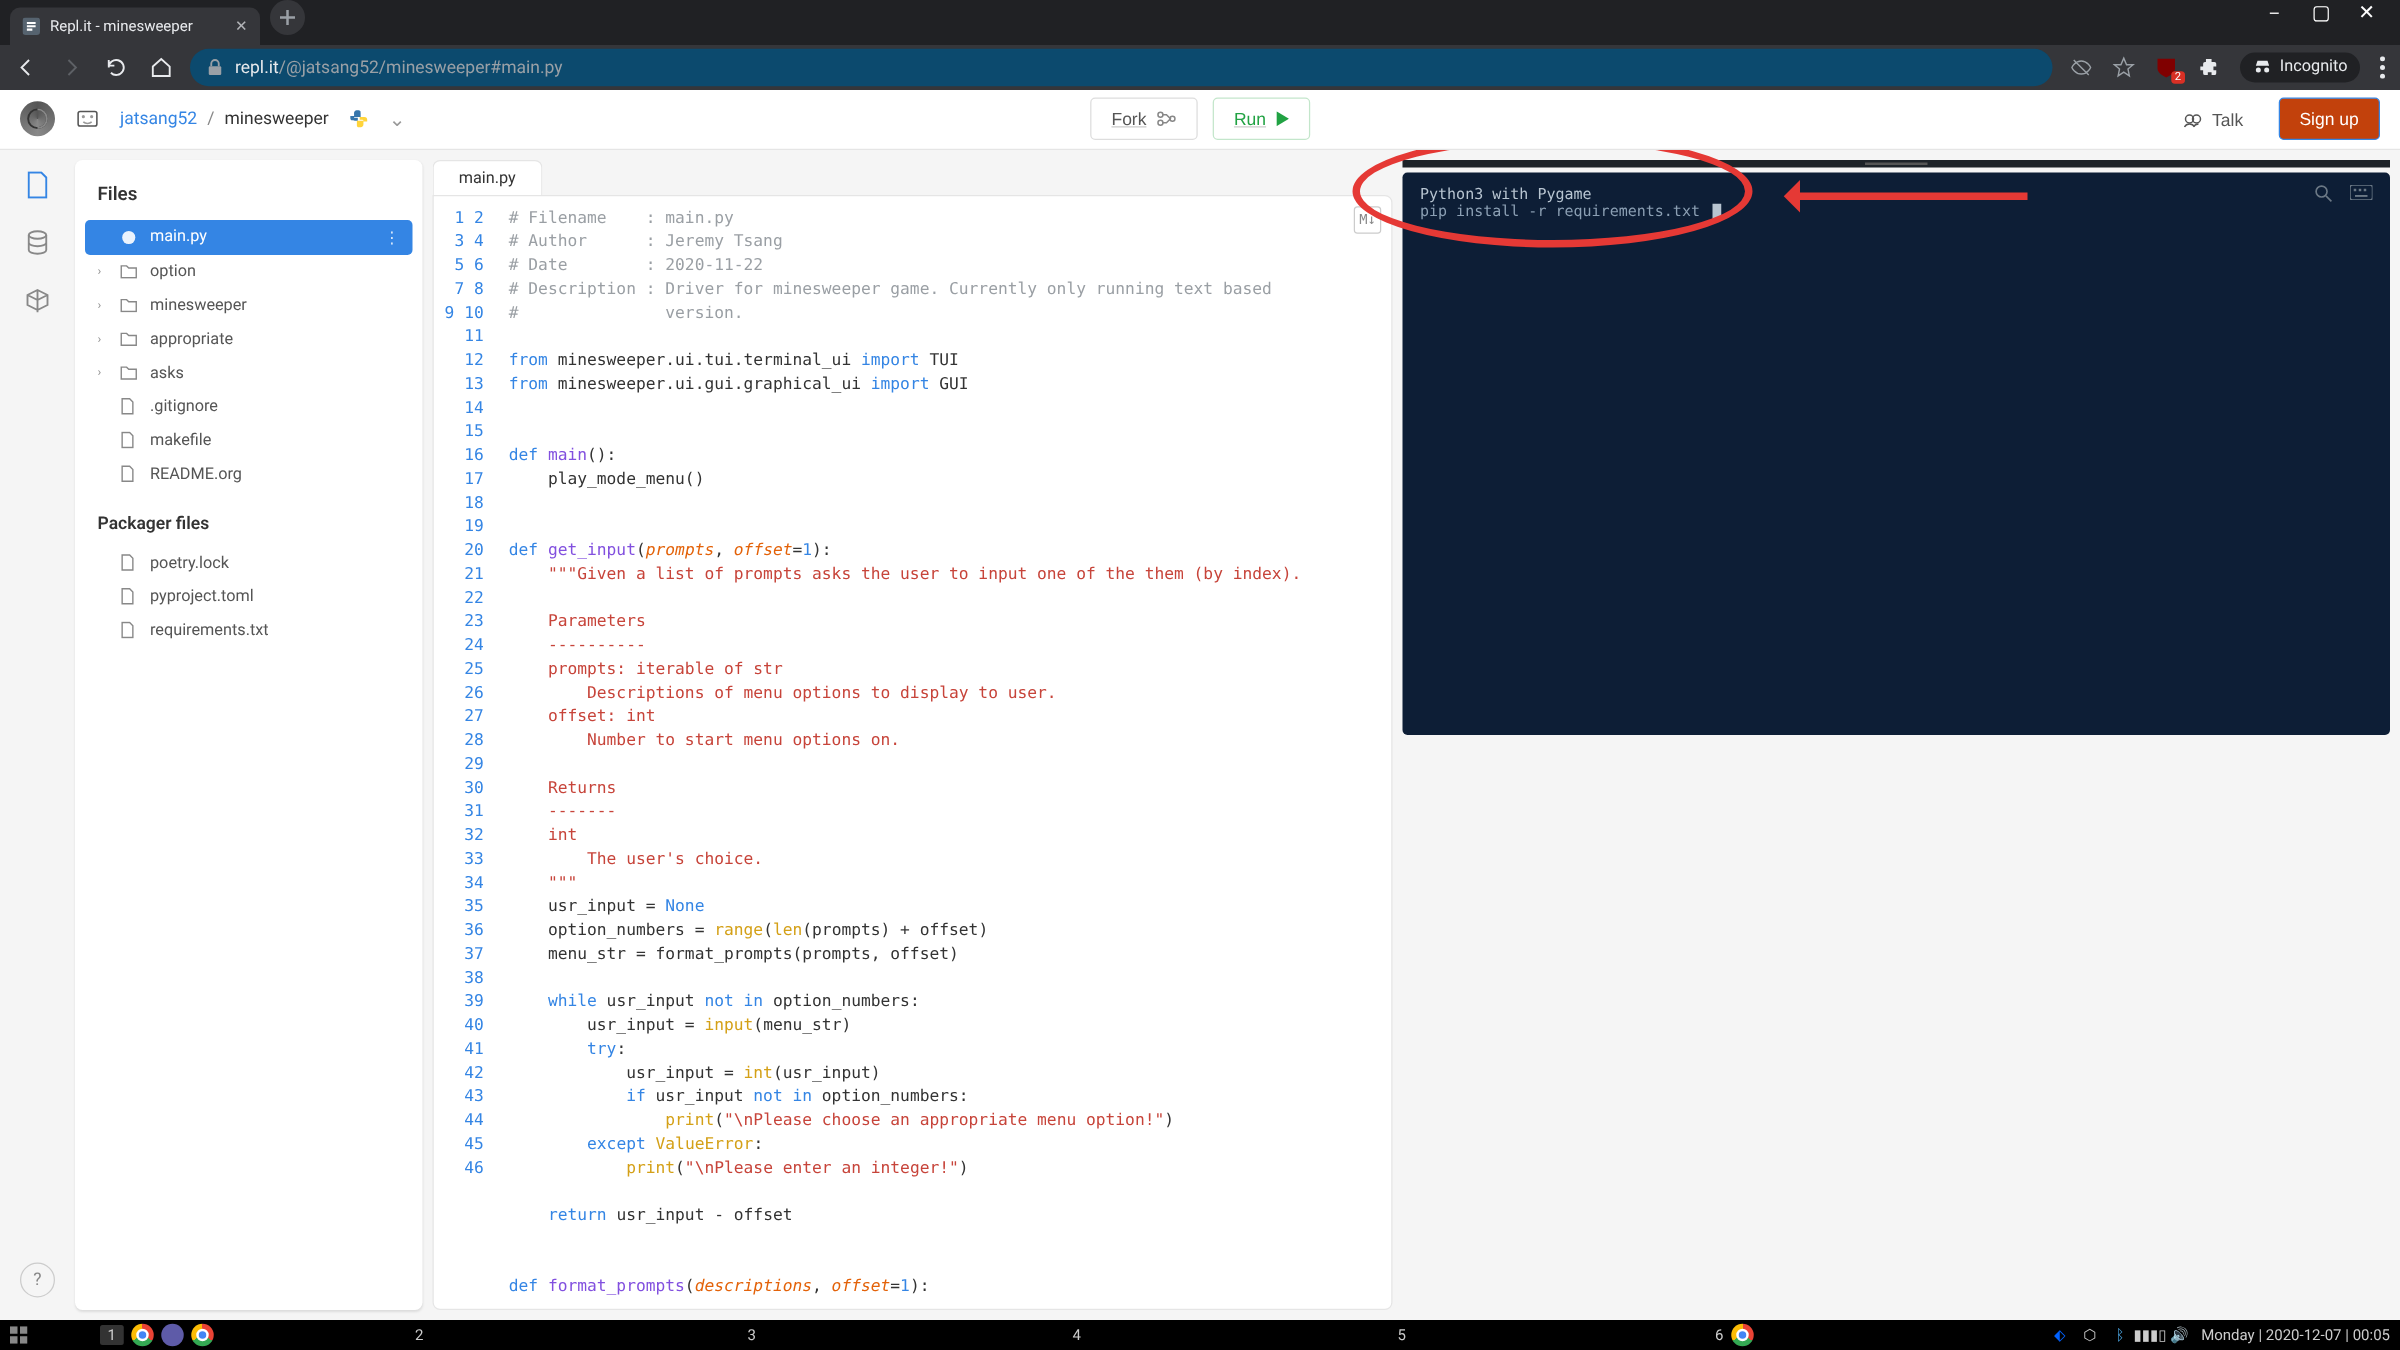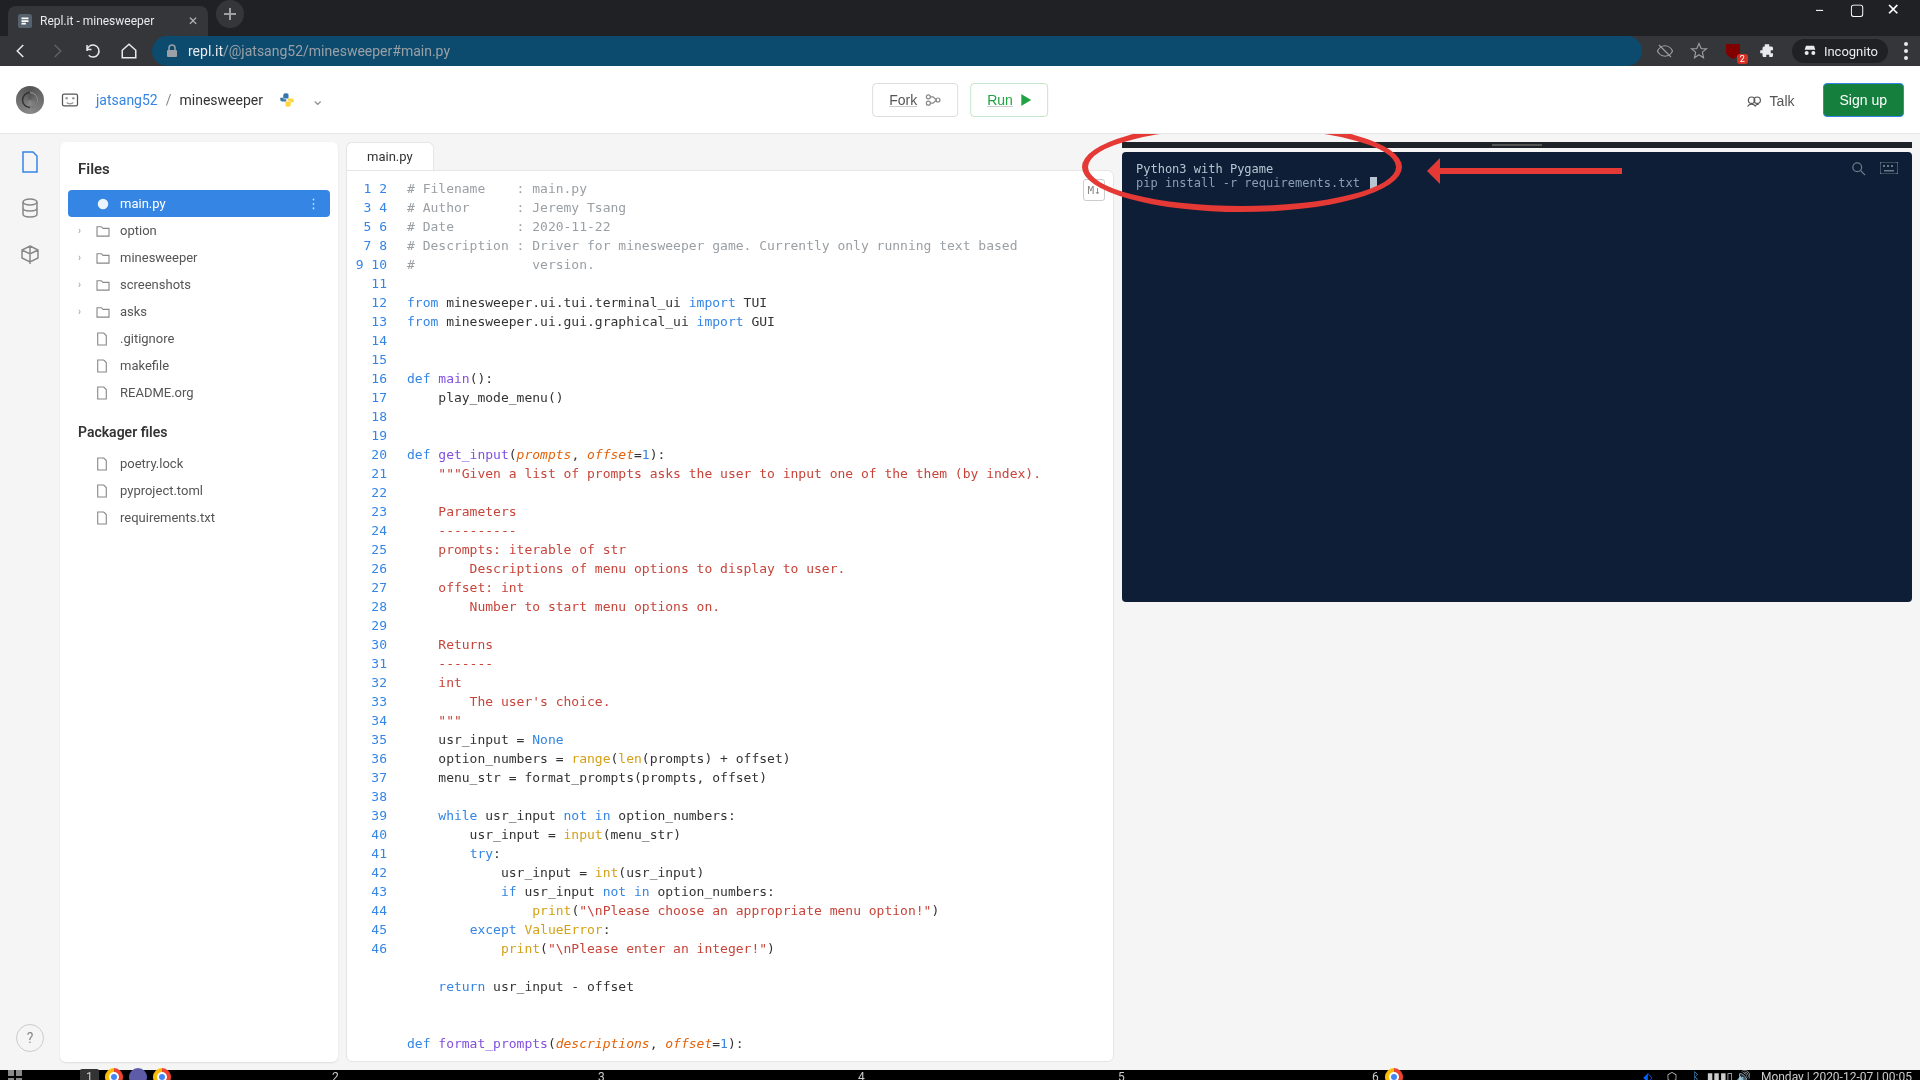--- a/index.html
+++ b/index.html
@@ -20,32 +20,32 @@
 .addr-bar .nav-icons span.disabled { opacity: .4; }
 .url-box { flex: 1; background: #0c4a6e; border-radius: 20px; height: 30px; display: flex; align-items: center; padding: 0 14px; gap: 10px; color: #9aa0a6; font-size: 14px; }
 .url-box .url-path { color: #e8eaed; }
 .addr-bar .right-icons { display: flex; gap: 16px; align-items: center; color: #e8eaed; }
 .ext-badge { position: relative; }
 .ext-badge::after { content: "2"; position: absolute; bottom: -4px; right: -6px; background: #d93025; color: #fff; font-size: 9px; padding: 0 3px; border-radius: 3px; }
 .incognito-pill { display: flex; align-items: center; gap: 6px; background: #202124; padding: 4px 10px; border-radius: 16px; font-size: 13px; }
 
 
 .app { flex: 1; background: #f5f5f5; display: flex; flex-direction: column; }
-.app-header { height: 68px; background: #fff; border-bottom: 1px solid #e5e5e5; display: flex; align-items: center; padding: 0 16px; gap: 14px; }
+.app-header { height: 48px; background: #fff; border-bottom: 1px solid #e5e5e5; display: flex; align-items: center; padding: 0 16px; gap: 14px; }
 .replit-logo { width: 28px; height: 28px; border-radius: 50%; background: conic-gradient(#555,#888,#555); display: flex; align-items: center; justify-content: center; }
 .workspace-icon { width: 24px; height: 24px; display: flex; align-items: center; justify-content: center; }
 .breadcrumb { display: flex; align-items: center; gap: 8px; font-size: 14px; }
 .breadcrumb a { color: #3485e4; text-decoration: none; }
 .breadcrumb .sep { color: #888; }
 .lang-badge { width: 20px; height: 20px; display: flex; align-items: center; justify-content: center; }
 .chevron { color: #999; }
 .header-center { position: absolute; left: 50%; transform: translateX(-50%); display: flex; gap: 12px; text-decoration: underline; }
 .btn { border: 1px solid #ddd; background: #fff; padding: 8px 16px; border-radius: 4px; font-size: 14px; cursor: pointer; display: flex; align-items: center; gap: 8px; color: #555; }
 .btn-run { color: #21a243; border-color: #c3e6cb; }
-.btn-signup { background: #15803d; color: #fff; border-color: #3485e4; }
+.btn-signup { background: #c2410c; color: #fff; border-color: #3485e4; }
 .header-right { margin-left: auto; display: flex; gap: 12px; align-items: flex-end; }
 
 .app-body { flex: 1; display: flex; padding: 8px; gap: 8px; overflow: hidden; }
 
 
 .nav-rail { width: 44px; display: flex; flex-direction: column; align-items: center; padding-top: 8px; gap: 22px; }
 .nav-rail .rail-item { width: 24px; height: 24px; color: #888; cursor: pointer; display:flex; align-items:center; justify-content:center;}
 .nav-rail .rail-item.active { color: #3485e4; }
 .help-btn { margin-top: auto; margin-bottom: 10px; width: 28px; height: 28px; border-radius: 50%; border: 1px solid #ccc; display: flex; align-items: center; justify-content: center; color: #888; cursor: pointer; font-size: 14px; }
 
@@ -318,21 +318,21 @@
             </span>
             <span>minesweeper</span>
           </div>
           <div class="file-item">
             <span class="exp">›</span>
             <span class="fi-icon">
               <svg width="14" height="12" viewBox="0 0 16 14">
                 <path d="M1 2h5l2 2h7v9H1z" fill="none" stroke="#888" stroke-width="1.3"></path>
               </svg>
             </span>
-            <span>screenshots</span>
+            <span>appropriate</span>
           </div>
           <div class="file-item">
             <span class="exp">›</span>
             <span class="fi-icon">
               <svg width="14" height="12" viewBox="0 0 16 14">
                 <path d="M1 2h5l2 2h7v9H1z" fill="none" stroke="#888" stroke-width="1.3"></path>
               </svg>
             </span>
             <span>asks</span>
           </div>

